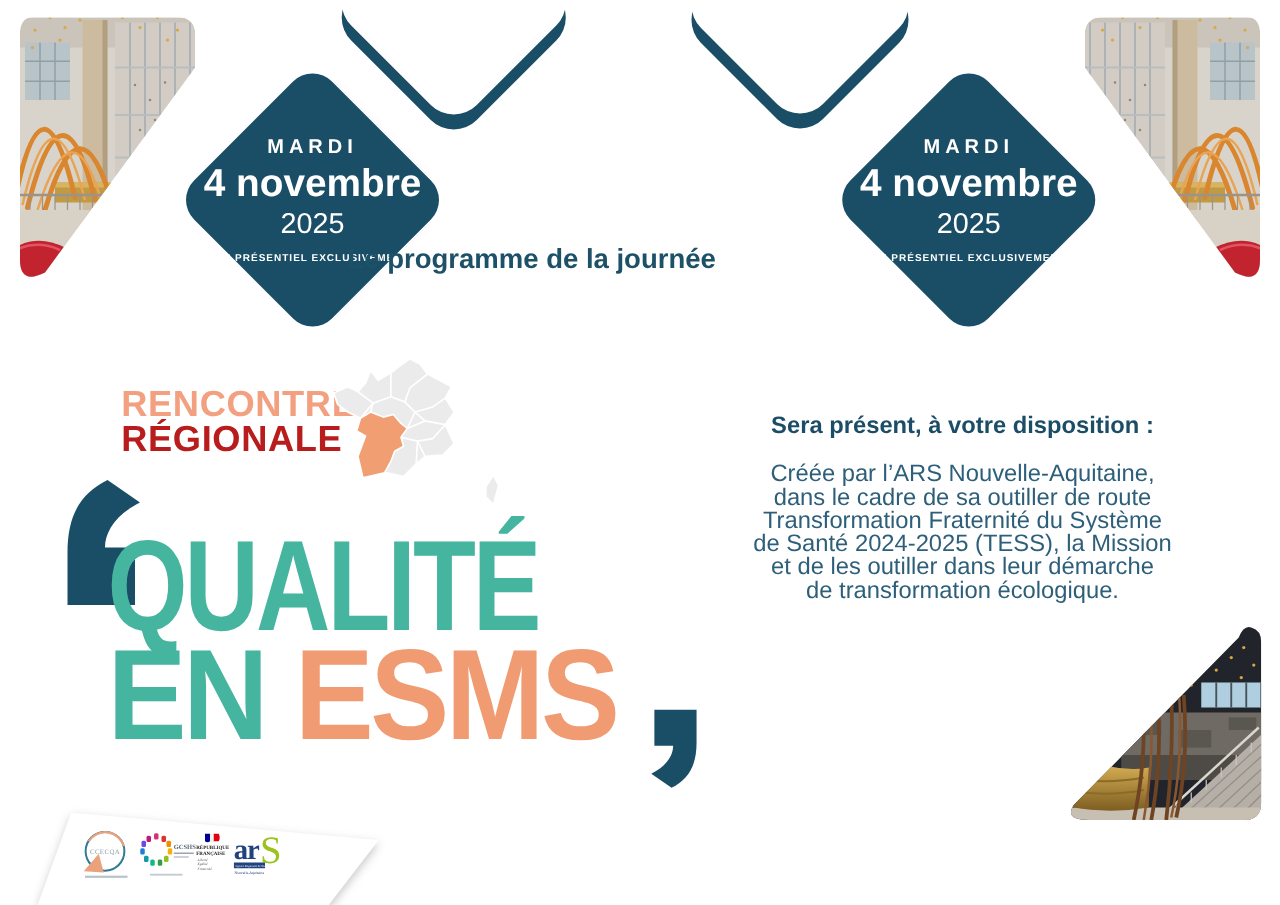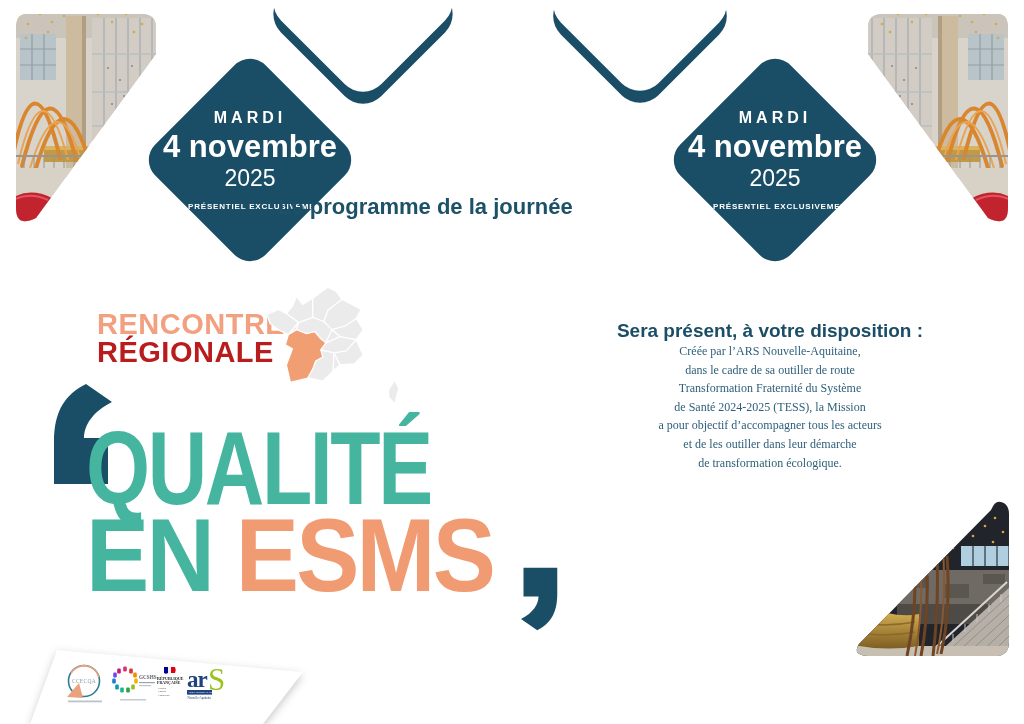--- a/index.html
+++ b/index.html
@@ -28,25 +28,25 @@
   .kicker{left:97px;top:310px;font-weight:700;font-size:29px;line-height:28px;letter-spacing:.5px;}
   .kicker-l1{color:#F2A080;}
   .kicker-l2{color:#b91c1c;}
 
   .big-line{position:absolute;font-weight:700;line-height:1;transform-origin:left top;white-space:nowrap;}
   .bt1{left:86px;top:417px;font-size:103px;color:#45B5A0;letter-spacing:-3px;transform:scaleX(.8);}
   .bt2{left:86px;top:504px;font-size:103px;letter-spacing:-3px;transform:scaleX(.92);}
   .bt2 .en{color:#45B5A0;}
   .bt2 .esms{color:#F09B72;}
 
-  .panel{left:563px;top:320px;width:414px;text-align:center;color:#1B4E66;}
+  .panel{left:563px;top:330px;width:414px;text-align:center;color:#1B4E66;}
   .panel-heading{font-size:19px;font-weight:700;}
   .panel-org{font-size:19px;font-weight:700;line-height:21px;margin-top:22px;}
   .panel-org div{white-space:nowrap;}
-  .panel-body{font-size:12px;line-height:18.6px;color:#2E5F7A;font-family:Liberation Serif, serif;}
+  .panel-body{font-size:19px;line-height:18.6px;margin-top:19px;color:#2E5F7A;}
   .panel-body div{white-space:nowrap;}
 
   
   .ribbon-wrap{left:20px;top:645px;width:320px;height:79px;
                filter:drop-shadow(0 3px 4px rgba(70,70,70,.3));font-family:Liberation Serif, serif;}
   .ribbon-shape{position:absolute;inset:0;background:#ffffff;
                 clip-path:polygon(37px 5px,283px 27px,243px 79px,10px 79px);}
 </style>
 </head>
 <body>
@@ -194,21 +194,20 @@
     <path d="M46 2 L72 20 C52 30 44 44 44 56 L68 56 L68 102 L14 102 L14 60 C14 28 26 12 46 2 Z" fill="#1A4E66"></path>
   </svg>
 
   <div class="abs panel">
     <div class="panel-heading">Sera présent, à votre disposition :</div>
     <div class="panel-body">
       <div>Créée par l’ARS Nouvelle-Aquitaine,</div>
       <div>dans le cadre de sa outiller de route</div>
       <div>Transformation Fraternité du Système</div>
       <div>de Santé 2024-2025 (TESS), la Mission</div>
-      <div>a pour objectif d’accompagner tous les acteurs</div>
       <div>et de les outiller dans leur démarche</div>
       <div>de transformation écologique.</div>
     </div>
   </div>
 
   <svg class="abs" style="left:843px;top:496px" width="174" height="167" viewBox="0 0 174 167">
     <defs>
       <clipPath id="lobbyClip">
         <path d="M158 6 Q166 8 166 18 V146 Q166 160 152 160 H28 Q8 160 16 148 L148 14 Q152 4 158 6 Z"></path>
       </clipPath>

